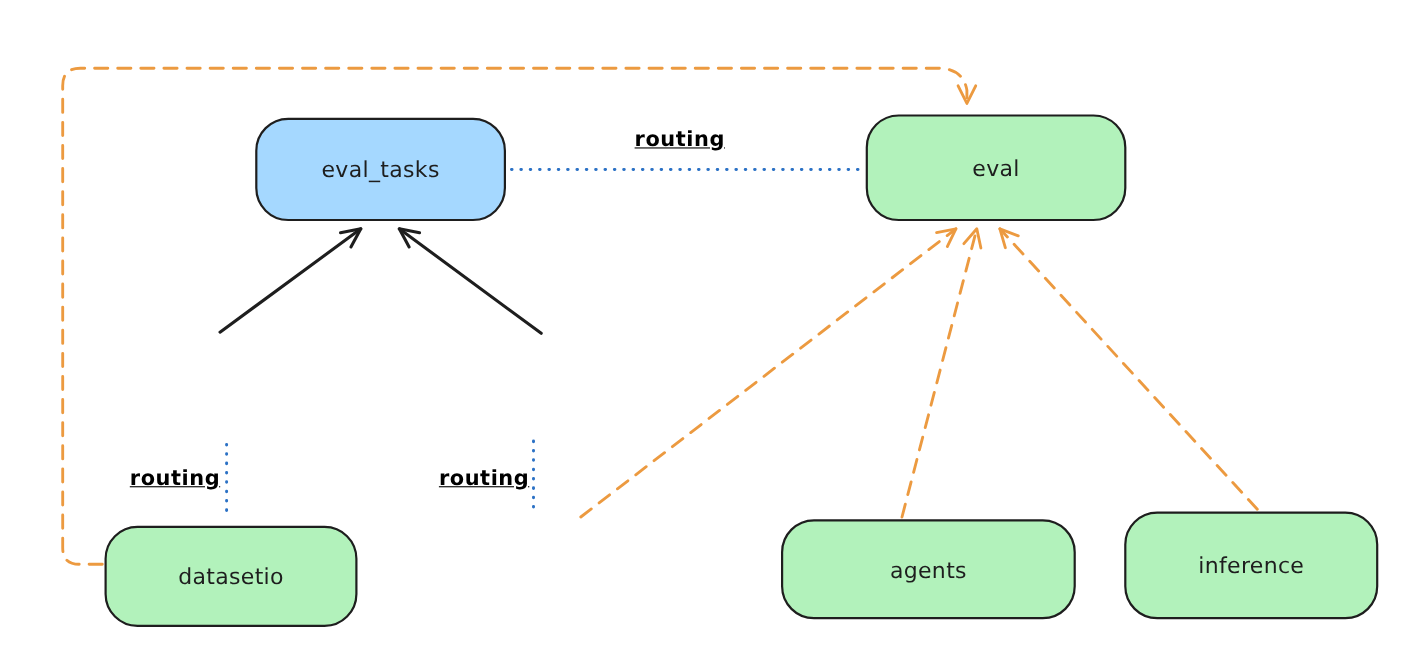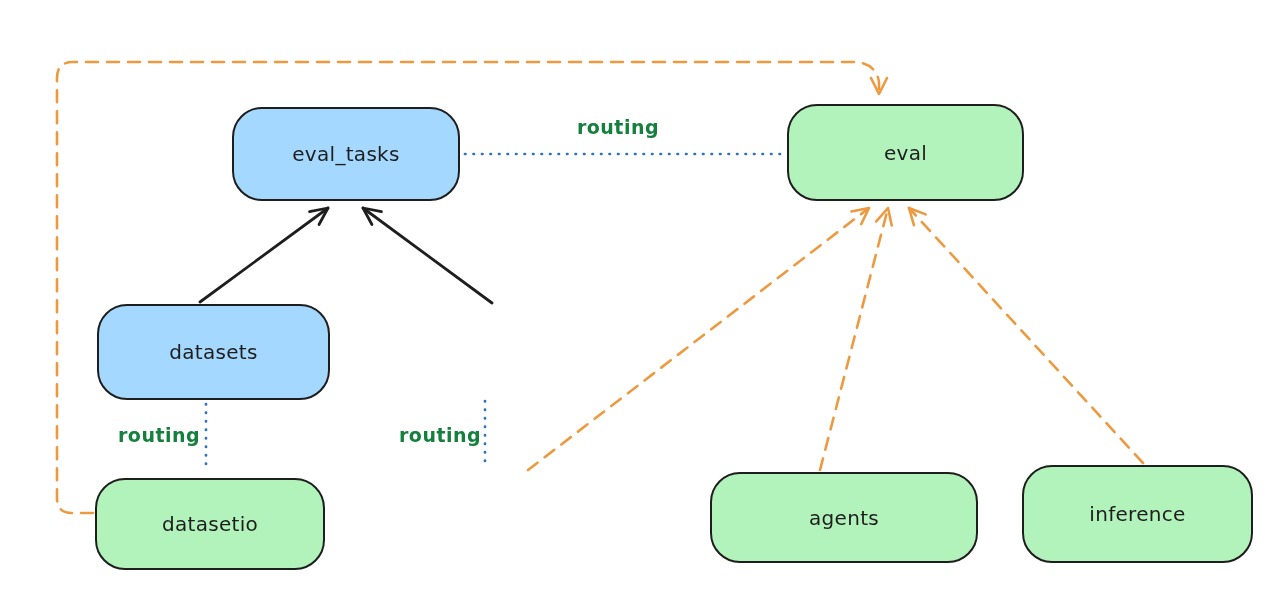--- a/index.html
+++ b/index.html
@@ -17,24 +17,25 @@
     border:2.5px solid #1e1e1e;
     border-radius:30px;
     display:flex;align-items:center;justify-content:center;
     font-size:20px;color:#1e1e1e;
     letter-spacing:0.3px;
   }
   .node.blue{background:#a5d8ff;}
   .node.green{background:#b2f2bb;}
   .edge-label{
     position:absolute;
-    color:#15803d;
+    color:#000000;
     font-size:19px;font-weight:600;
     letter-spacing:0.5px;
     white-space:nowrap;
+    text-decoration:underline;
   }
 </style>
 </head>
 <body>
 
 <div class="canvas">
 
   <svg class="wires" viewBox="0 0 1280 596">
     <defs>
       <marker id="ah-black" viewBox="0 0 26 24" refX="21" refY="12" markerWidth="26" markerHeight="24" orient="auto" markerUnits="userSpaceOnUse">
@@ -59,23 +60,20 @@
   </svg>
 
   <div class="node blue" style="left:232px;top:107px;width:228px;height:94px">
     <span>eval_tasks</span>
   </div>
 
   <div class="node green" style="left:787px;top:104px;width:237px;height:97px">
     <span>eval</span>
   </div>
 
-  <div class="node blue" style="left:97px;top:304px;width:233px;height:96px">
-    <span>datasets</span>
-  </div>
 
 
   <div class="node green" style="left:95px;top:478px;width:230px;height:92px">
     <span>datasetio</span>
   </div>
 
 
   <div class="node green" style="left:710px;top:472px;width:268px;height:91px">
     <span>agents</span>
   </div>

